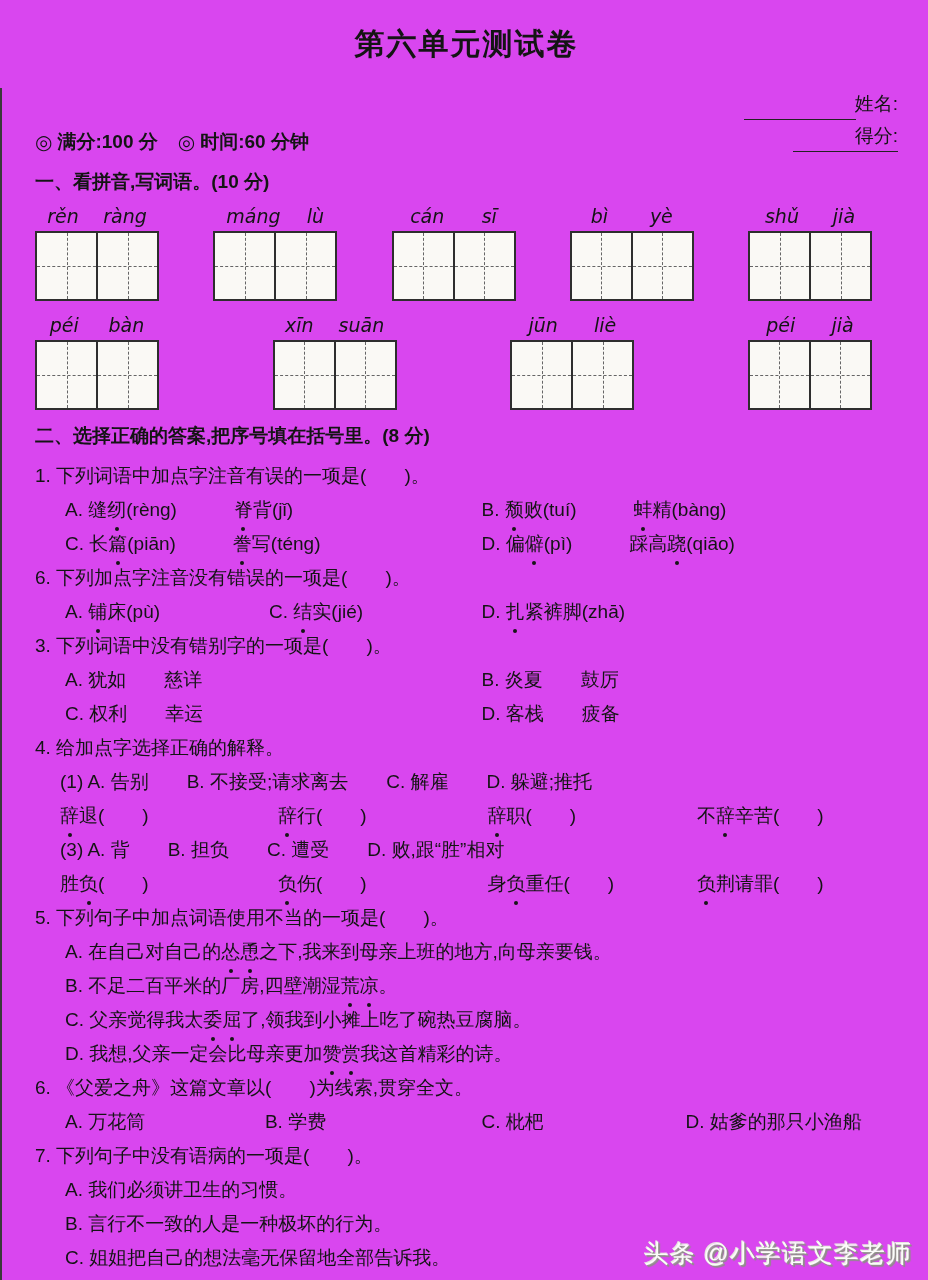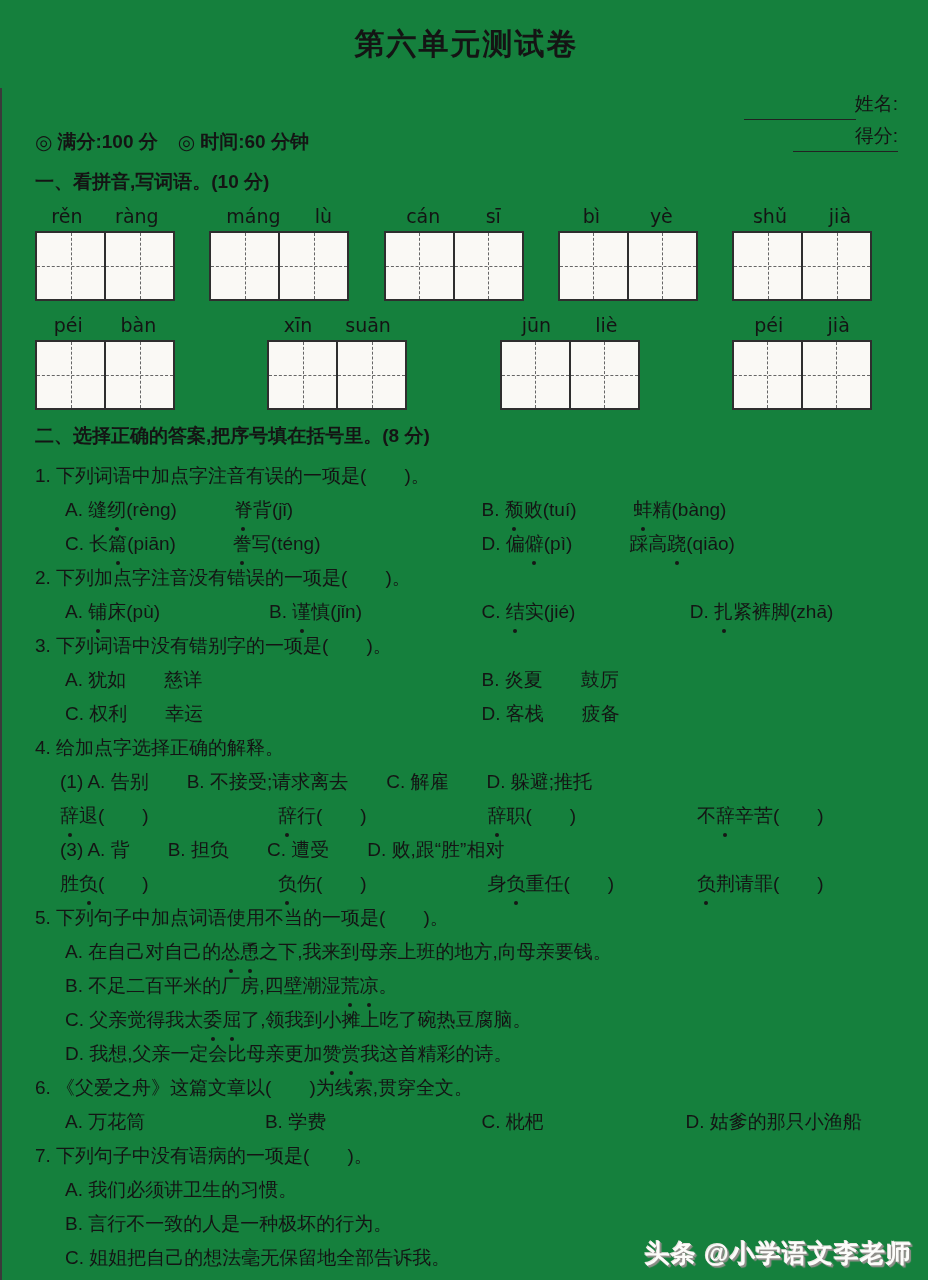--- a/index.html
+++ b/index.html
@@ -1,36 +1,36 @@
 <!DOCTYPE html>
 <html><head>
 <meta charset="utf-8">
 <style>
   html,body{margin:0;padding:0;}
   body{width:928px;height:1280px;background:#dedcd7;font-family:"Liberation Sans","DejaVu Sans",sans-serif;}
-  .page{position:relative;width:928px;height:1280px;box-sizing:border-box;background:#15803d;
+  .page{position:relative;width:928px;height:1280px;box-sizing:border-box;background:#d946ef;
         color:#141414;overflow:hidden;padding:20px 30px 0 35px;}
   .scan-edge{position:absolute;left:0;top:88px;bottom:0;width:2px;background:#3a3a3a;}
 
   .title{text-align:center;font-size:30px;font-weight:bold;margin:4px 0 26px;letter-spacing:2px;}
 
   .header-row{display:flex;justify-content:space-between;align-items:flex-end;margin-bottom:14px;}
   .meta{font-size:19px;font-weight:bold;display:flex;align-items:center;}
   .bull{font-size:20px;margin-right:5px;}
   .meta-text{margin-right:20px;}
   .fill{font-size:19px;display:flex;align-items:flex-end;flex-direction:column;}
   .blank{display:inline-block;border-bottom:1.6px solid #222;height:2px;margin-bottom:3px;}
   .blank.w1{width:112px;margin-right:42px;}
   .blank.w2{width:105px;}
 
   .sec{font-size:19px;font-weight:bold;margin:8px 0 10px;line-height:26px;}
 
   .pinyin-grid{margin:8px 0 6px;padding-right:26px;}
   .py-row{display:flex;justify-content:space-between;margin-bottom:13px;}
-  .py-group{width:140px;}
+  .py-group{width:124px;font-style:italic;}
   .py-labels{display:flex;justify-content:space-around;font-family:"DejaVu Sans",sans-serif;
              font-size:19px;margin-bottom:4px;}
   .wbox{display:flex;height:66px;border:2px solid #2e2e2e;position:relative;background:#faf9f5;}
   .wbox::after{content:"";position:absolute;left:0;right:0;top:50%;border-top:1px dashed #666;}
   .wcell{flex:1;position:relative;}
   .wcell + .wcell{border-left:2px solid #2e2e2e;}
   .wcell::before{content:"";position:absolute;top:0;bottom:0;left:50%;border-left:1px dashed #666;}
 
   .q{font-size:19px;}
   .stem{line-height:34px;}
@@ -39,21 +39,21 @@
   .cols2{display:grid;grid-template-columns:50% 50%;}
   .cols4{display:grid;grid-template-columns:24.5% 25.5% 25% 25%;}
   .cols4b{display:grid;grid-template-columns:24% 26% 24.5% 25.5%;}
   .sub{margin-left:25px;line-height:34px;}
   .row4{margin-left:25px;display:grid;grid-template-columns:26% 25% 25% 24%;line-height:34px;}
 
   .em{position:relative;display:inline-block;}
   .em::after{content:"";position:absolute;left:50%;margin-left:-2px;bottom:-4px;
              width:4px;height:4px;border-radius:50%;background:#161616;}
 
-  .watermark{position:absolute;right:16px;bottom:10px;font-size:25px;font-weight:bold;
+  .watermark{position:absolute;right:16px;bottom:10px;font-size:25px;font-weight:normal;
              color:#fcfcfa;letter-spacing:1px;
              text-shadow:2px 2px 1px #8f8d89, 1px 1px 0 #a5a3a0, -1px -1px 0 #e8e6e1;}
 </style>
 </head>
 <body>
 
 <div class="page">
   <div class="scan-edge"></div>
 
   <h1 class="title">第六单元测试卷</h1>
@@ -177,24 +177,23 @@
     <div class="stem">1. 下列词语中加点字注音有误的一项是(　　)。</div>
     <div class="opts cols2">
       <div class="opt">A. 缝<span class="em">纫</span>(rèng)　　　<span class="em">脊</span>背(jǐ)</div>
       <div class="opt">B. <span class="em">颓</span>败(tuí)　　　<span class="em">蚌</span>精(bàng)</div>
       <div class="opt">C. 长<span class="em">篇</span>(piān)　　　<span class="em">誊</span>写(téng)</div>
       <div class="opt">D. 偏<span class="em">僻</span>(pì)　　　踩高<span class="em">跷</span>(qiāo)</div>
     </div>
   </div>
 
   <div class="q">
-    <div class="stem">2. 下列加点字注音没有错误的一项是(　　)。</div>
+    <div class="stem">6. 下列加点字注音没有错误的一项是(　　)。</div>
     <div class="opts cols4">
       <div class="opt">A. <span class="em">铺</span>床(pù)</div>
-      <div class="opt">B. <span class="em">谨</span>慎(jǐn)</div>
       <div class="opt">C. <span class="em">结</span>实(jié)</div>
       <div class="opt">D. <span class="em">扎</span>紧裤脚(zhā)</div>
     </div>
   </div>
 
   <div class="q">
     <div class="stem">3. 下列词语中没有错别字的一项是(　　)。</div>
     <div class="opts cols2">
       <div class="opt">A. 犹如　　慈详</div>
       <div class="opt">B. 炎夏　　鼓厉</div>

